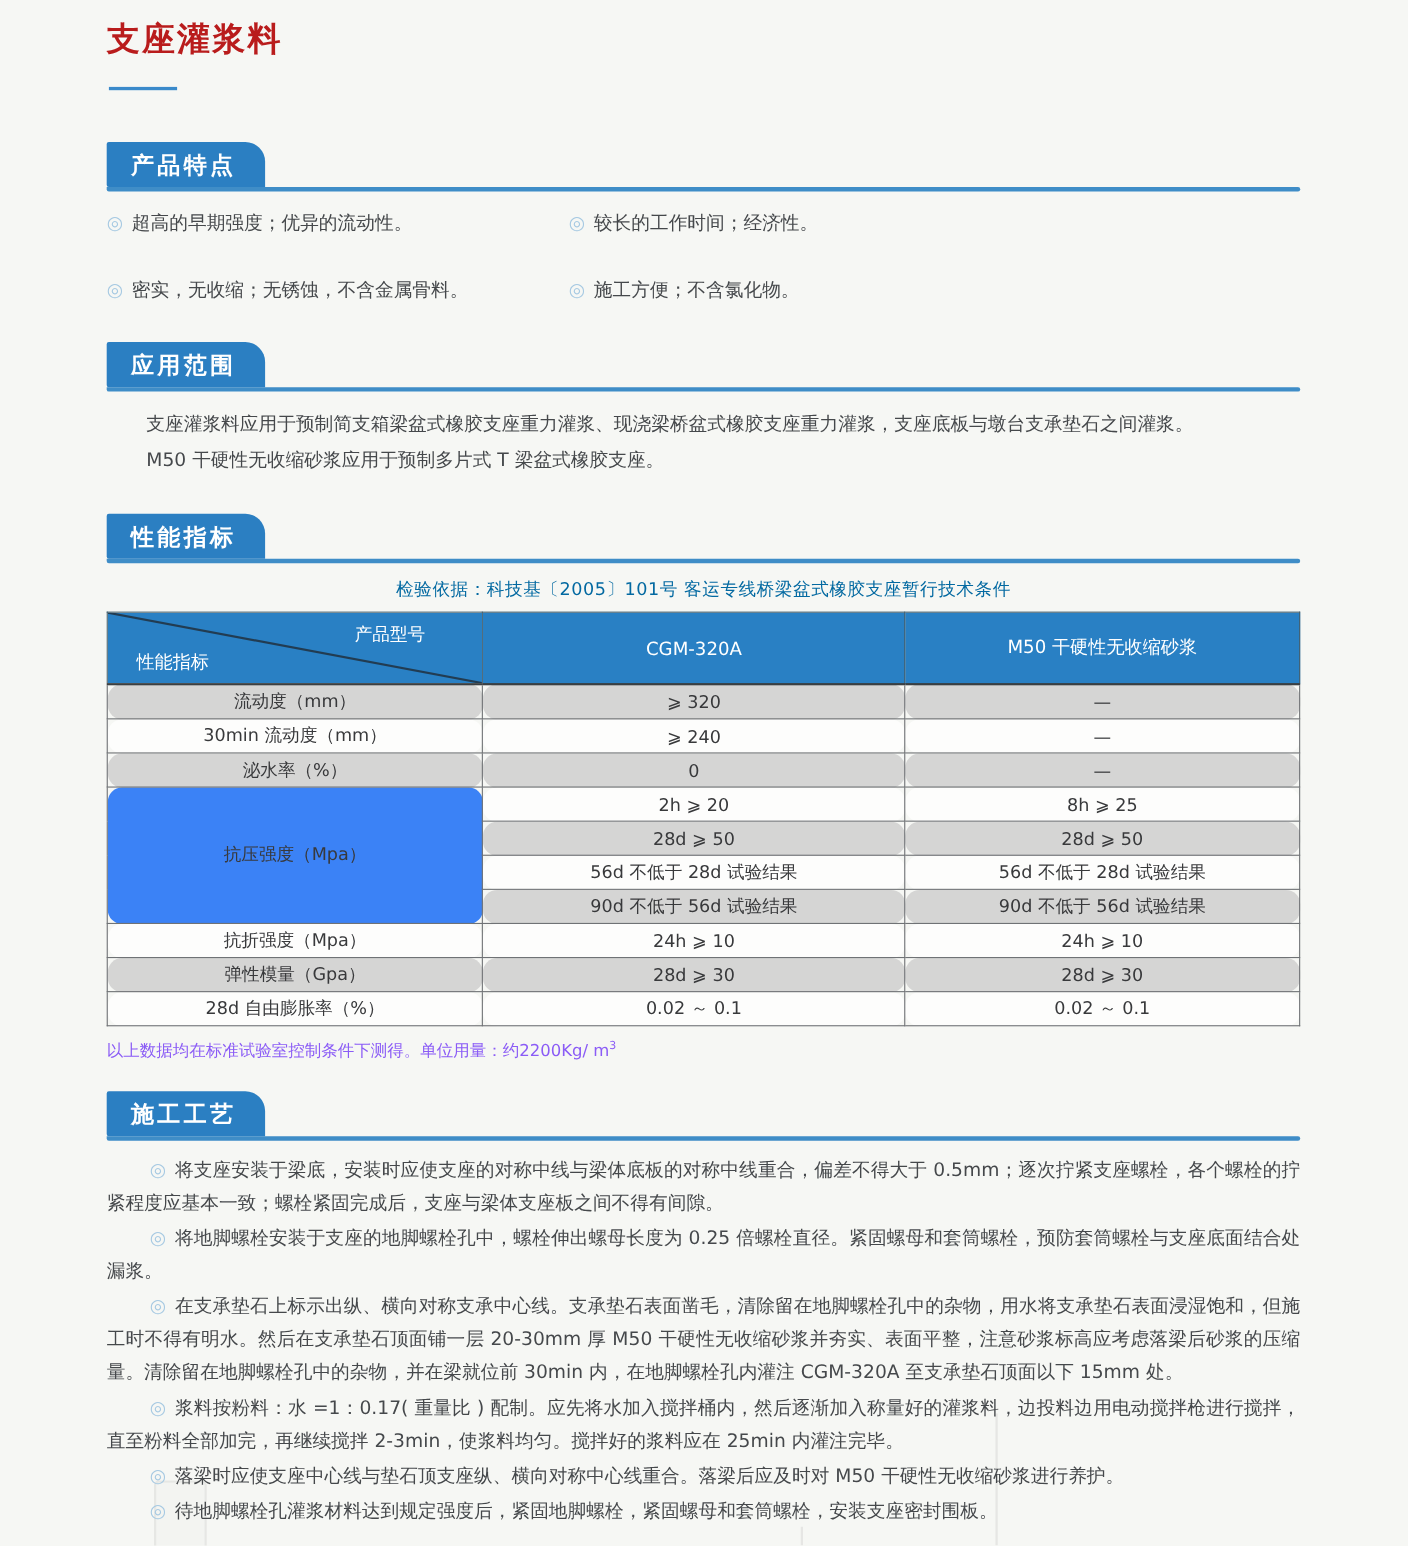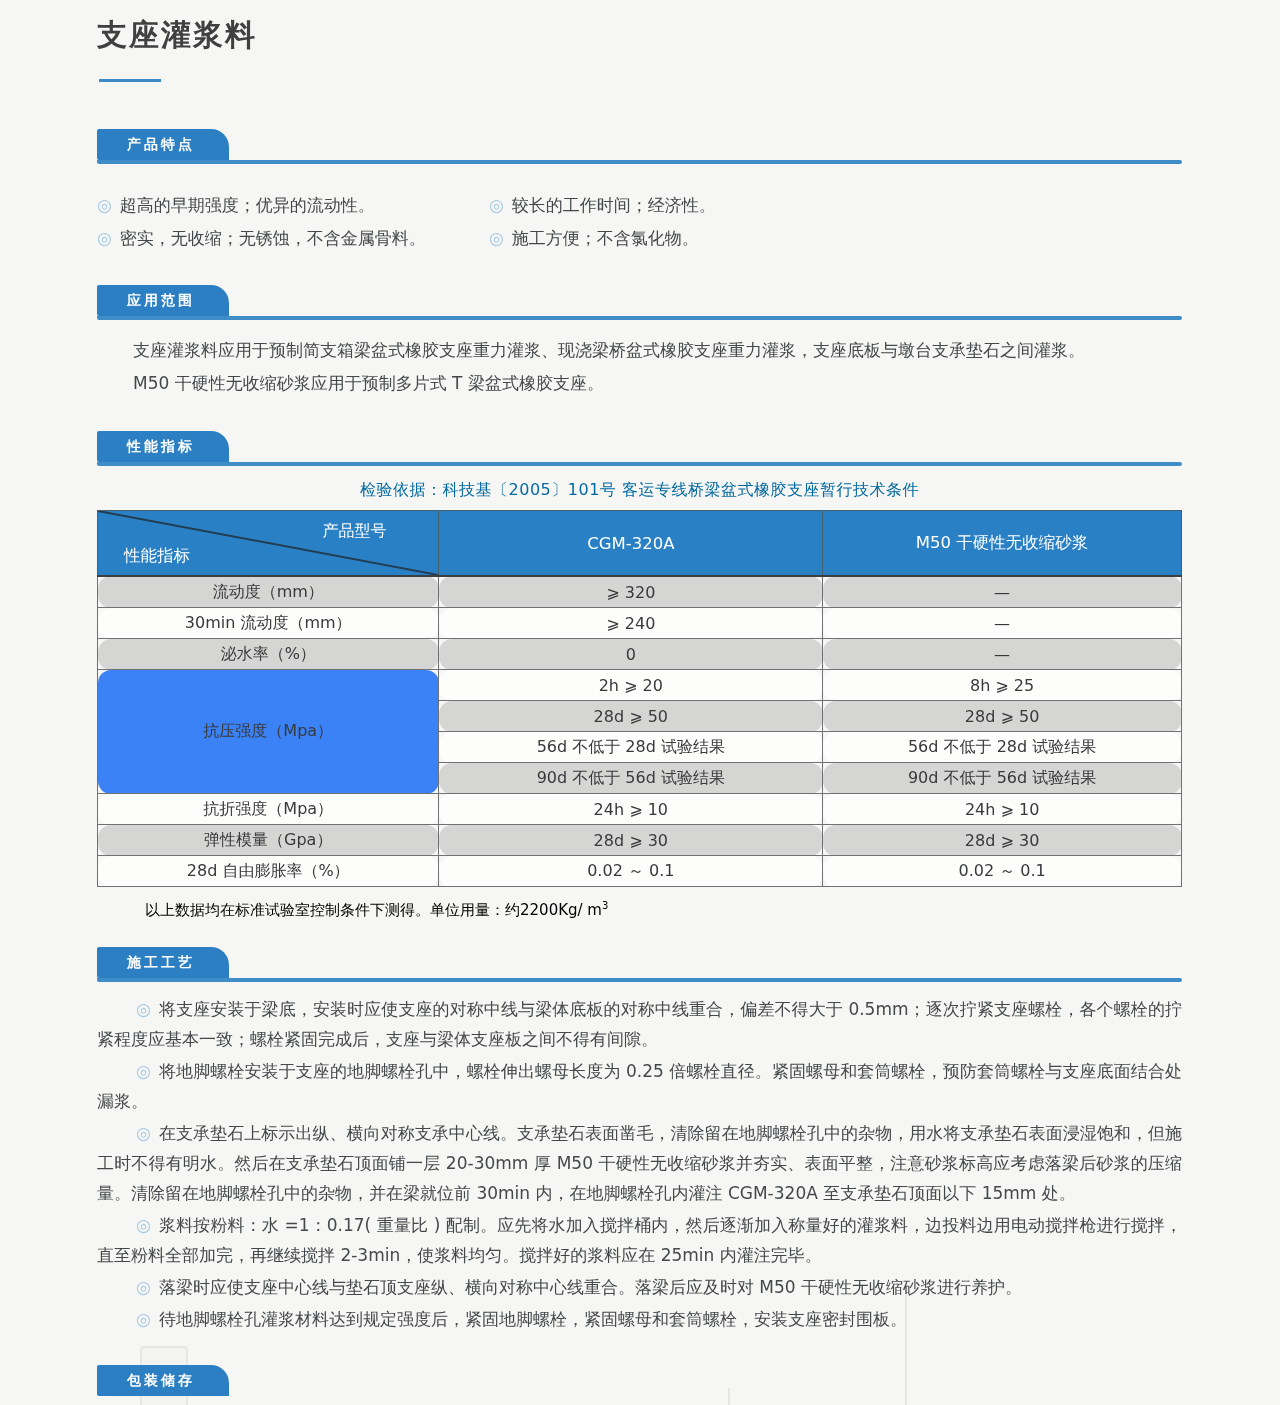--- a/index.html
+++ b/index.html
@@ -9,42 +9,42 @@
     font-family:"DejaVu Sans","Liberation Sans",sans-serif;
     color:#3f4245;
     position:relative;
     overflow:hidden;
   }
   .page{padding:0 98px 0 97px;position:relative;z-index:2;}
 
   
   .doc-title{
     padding-top:15px;
-    font-size:30px;font-weight:bold;color:#404040;letter-spacing:2px;
+    font-size:30px;font-weight:bold;color:#b91c1c;letter-spacing:2px;
   }
   .title-underline{width:62px;height:3px;background:#3a8aca;margin-top:23px;margin-left:2px;}
 
   
   .sec{margin-top:0;}
   .sec-tab{
     display:inline-block;position:relative;z-index:2;
     background:#2b7fc2;color:#ffffff;
-    font-size:14px;font-weight:bold;letter-spacing:3px;
+    font-size:21px;font-weight:bold;letter-spacing:3px;
     padding:7px 26px 6px 22px;
     border-radius:2px 18px 0 2px;
     min-width:84px;text-align:center;
   }
   .sec-rule{height:4px;background:#3f8dc7;border-radius:0 2px 2px 2px;}
 
   
   .feature-grid{
-    margin-top:25px;
+    margin-top:13px;
     display:grid;grid-template-columns:392px 1fr;
     row-gap:0;column-gap:0;
-    font-size:17px;line-height:33px;color:#45484b;
+    font-size:17px;line-height:33px;color:#45484b;gap:28px;
   }
   .bullet{
     color:#a6c9e2;font-size:17px;margin-right:8px;vertical-align:0px;
   }
 
   
   .app-text{margin-top:14px;padding-left:36px;font-size:17px;line-height:33px;color:#45484b;}
 
   
   .basis{margin-top:14px;text-align:center;font-size:16px;color:#0369a1;letter-spacing:0.5px;}
@@ -63,21 +63,21 @@
     background:#2980c4;color:#ffffff;font-weight:normal;height:64px;
     border:1px solid #44606f;border-bottom:2px solid #3a3f42;font-size:16.5px;
   }
   th.corner{position:relative;padding:0;}
   th.corner svg{position:absolute;left:0;top:0;width:100%;height:100%;display:block;}
   .corner-top{position:absolute;top:10px;right:52px;font-size:16px;}
   .corner-bottom{position:absolute;bottom:8px;left:26px;font-size:16.5px;}
   table.perf td{background:#fdfdfc;border-radius:13px;}
   table.perf tr.gray td{background:#d5d5d4;}
   table.perf td.merge{background:#3b82f6;}
-  .tbl-note{margin-top:13px;font-size:15px;color:#000000;margin-left:48px;}
+  .tbl-note{margin-top:13px;font-size:15px;color:#8b5cf6;}
   .tbl-note sup{font-size:10px;}
 
   
   .con-list{margin-top:12px;font-size:17px;line-height:30px;color:#45484b;text-align:justify;}
   .con-list p{margin:0 0 2px 0;text-indent:2.3em;}
 
   
   .artifact{position:absolute;z-index:1;}
   .art-line1{left:905px;top:1285px;width:2px;height:120px;background:rgba(90,90,90,0.10);}
   .art-line2{left:728px;top:1388px;width:2px;height:17px;background:rgba(90,90,90,0.10);}

